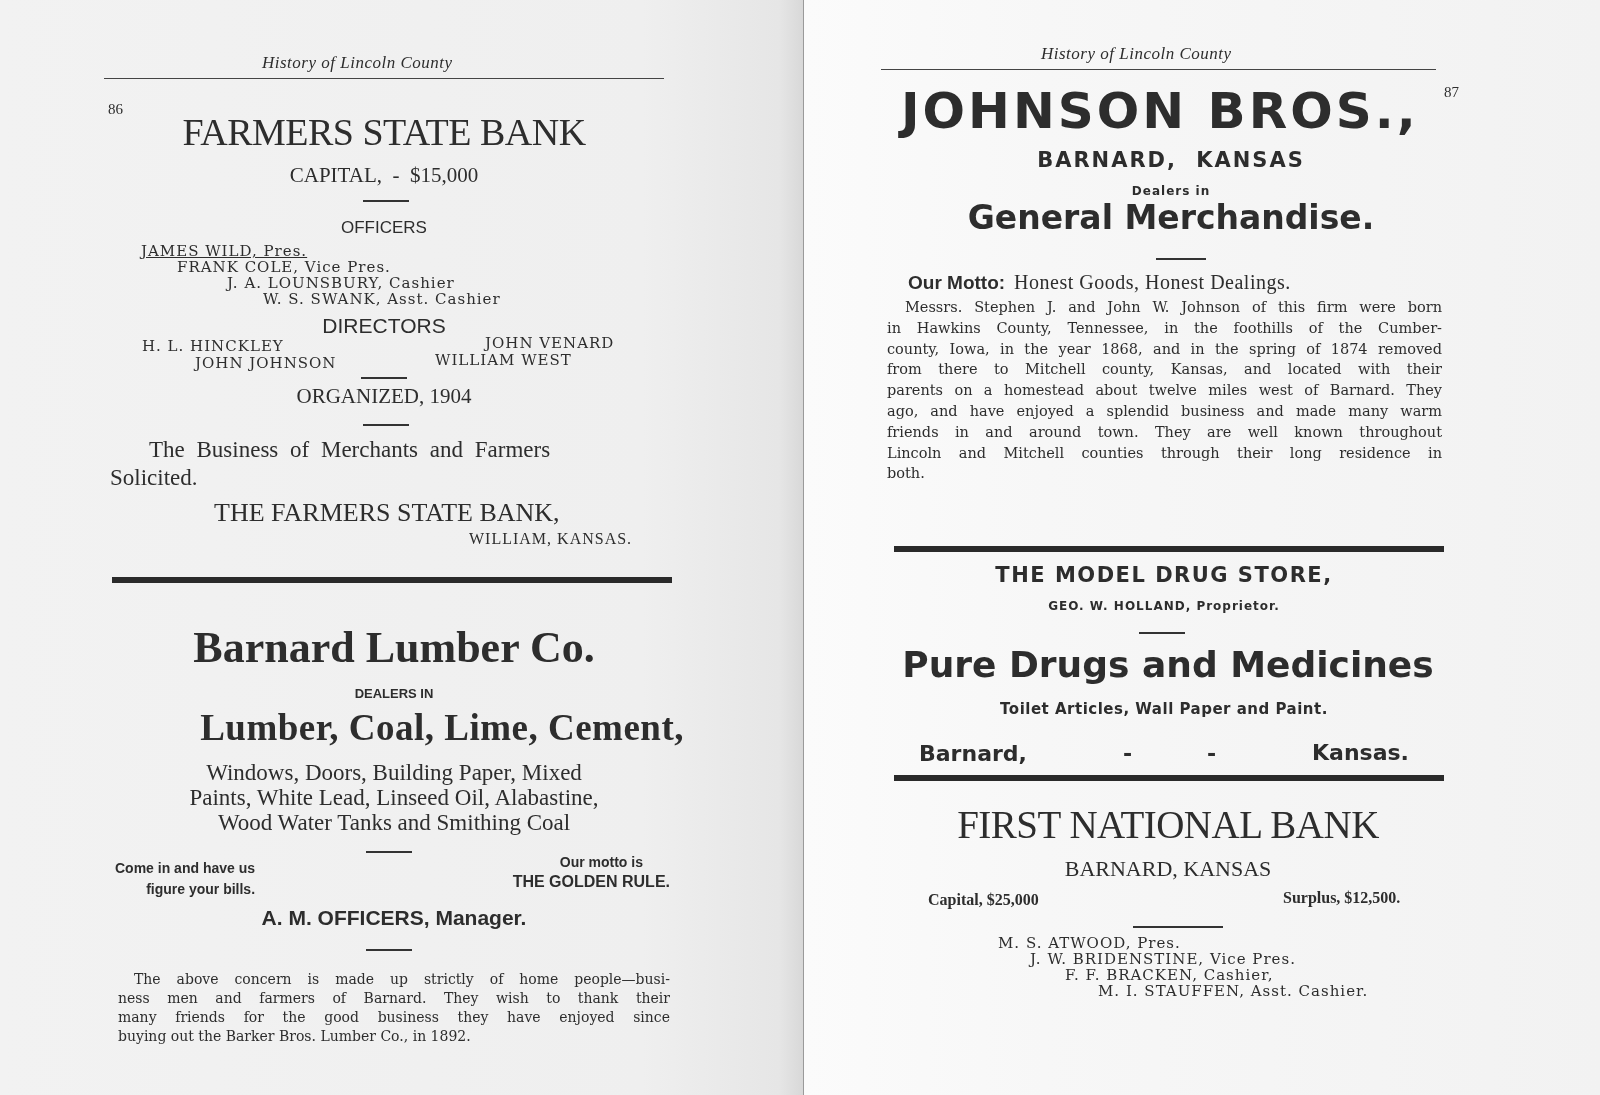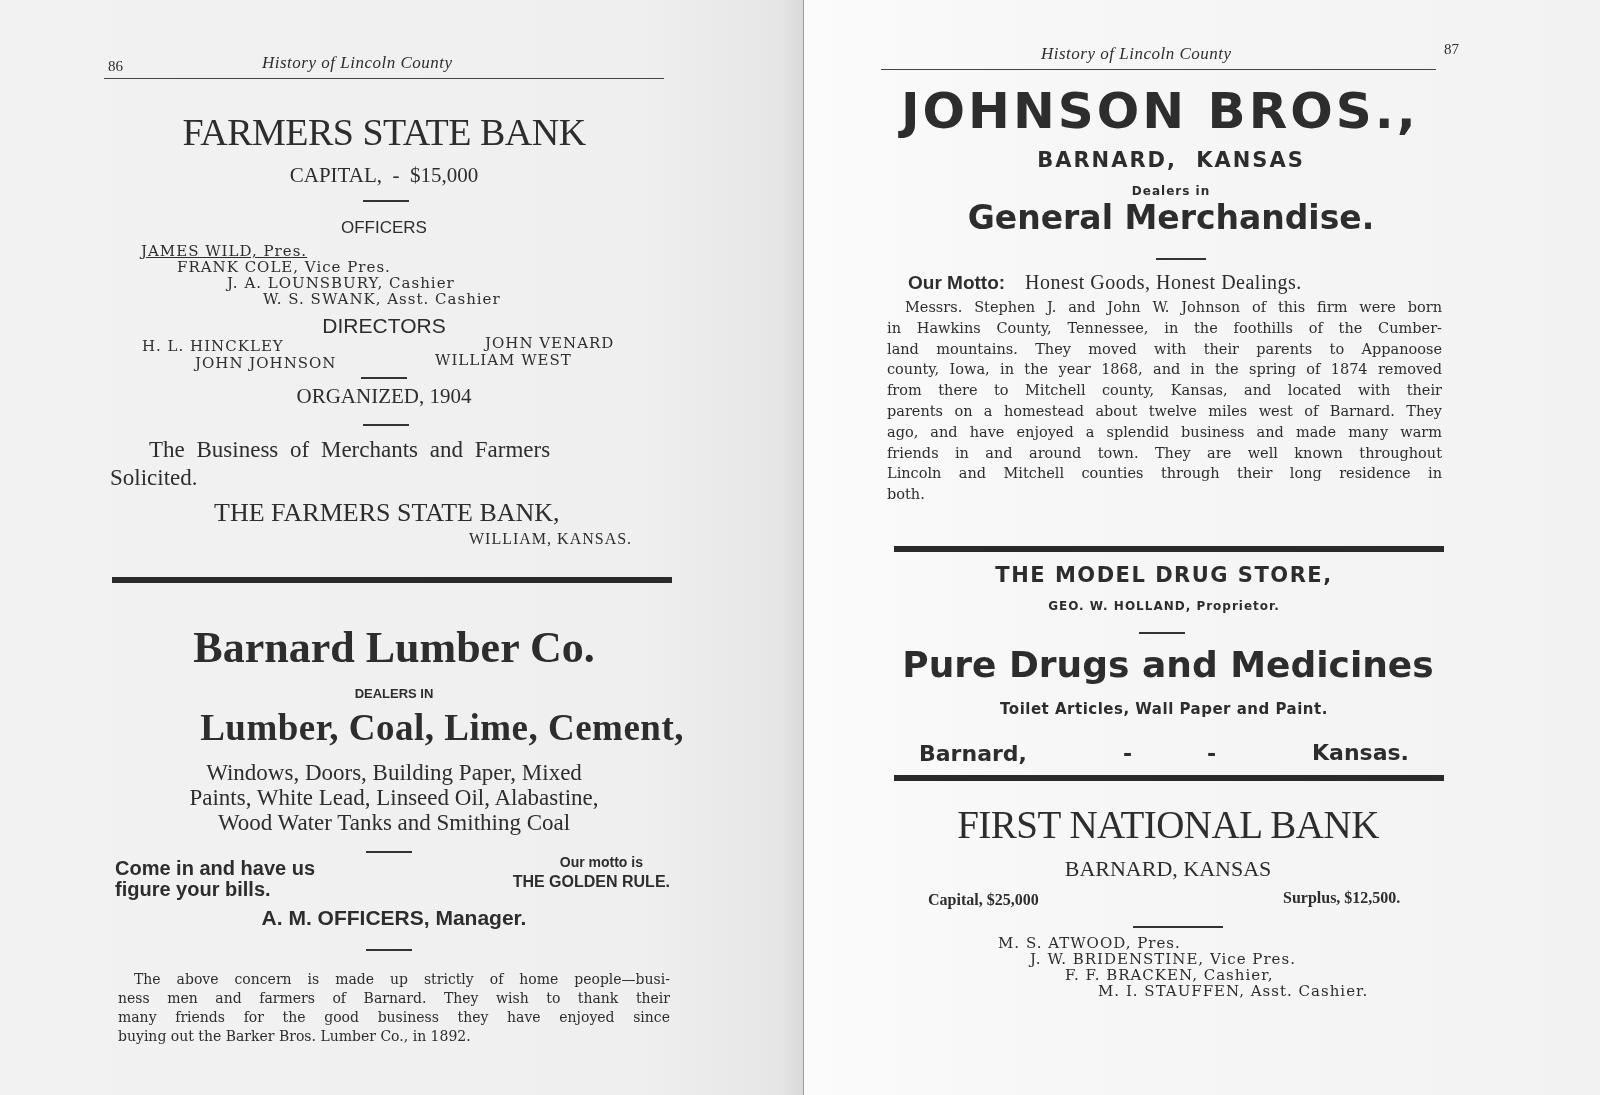--- a/index.html
+++ b/index.html
@@ -3,21 +3,21 @@
 <meta charset="utf-8">
 <style>
   html, body { margin:0; padding:0; }
   body { width:1600px; height:1095px; position:relative; overflow:hidden; background:#f0f0f0; color:#2d2d2d; font-family:"Liberation Serif", serif; }
   .page { position:absolute; top:0; height:1095px; }
   .page-left { left:0; width:803px; background:linear-gradient(90deg,#f2f2f2 0%,#efefef 80%,#e6e6e6 97%,#d8d8d8 100%); }
   .page-right { left:803px; width:797px; background:linear-gradient(90deg,#fbfbfb 0%,#f7f7f7 30%,#f2f2f2 100%); border-left:1px solid #9a9a9a; }
   .abs { position:absolute; }
   .center { text-align:center; }
   .runhead { font-style:italic; font-size:17px; letter-spacing:0.5px; }
-  .pnum { font-size:15px; }
+  .pnum { font-size:15px;margin-top:43px; }
   .hrule { position:absolute; height:1px; background:#444; }
   .short-rule { position:absolute; height:2px; background:#333; width:46px; }
   .thick-rule { position:absolute; height:6px; background:#2a2a2a; }
   .serif-cap { font-family:"Liberation Serif", serif; }
   .sans-b { font-family:"Liberation Sans", sans-serif; font-weight:bold; }
   .mono-ish { font-family:"DejaVu Serif", serif; }
   .heavy { font-family:"DejaVu Sans", sans-serif; font-weight:bold; }
 </style>
 </head>
 <body>
@@ -53,21 +53,21 @@
   <div class="thick-rule" style="left:112px;top:577px;width:560px;"></div>
 
   <section>
     <div class="abs center serif-cap" style="left:104px;width:580px;top:622px;font-size:44px;font-weight:bold;">Barnard Lumber Co.</div>
     <div class="abs center sans-b" style="left:104px;width:580px;top:686px;font-size:13px;">DEALERS IN</div>
     <div class="abs center serif-cap" style="left:104px;width:580px;top:706px;font-size:37px;font-weight:bold;letter-spacing:0.5px;text-align:right;">Lumber, Coal, Lime, Cement,</div>
     <div class="abs center serif-cap" style="left:104px;width:580px;top:760px;font-size:23px;">Windows, Doors, Building Paper, Mixed</div>
     <div class="abs center serif-cap" style="left:104px;width:580px;top:785px;font-size:23px;">Paints, White Lead, Linseed Oil, Alabastine,</div>
     <div class="abs center serif-cap" style="left:104px;width:580px;top:810px;font-size:23px;">Wood Water Tanks and Smithing Coal</div>
     <div class="short-rule" style="left:366px;top:851px;"></div>
-    <div class="abs sans-b" style="left:115px;top:858px;font-size:20px;line-height:21px;">
+    <div class="abs sans-b" style="left:115px;top:858px;font-size:14px;line-height:21px;text-align:right;">
       <div>Come in and have us</div>
       <div>figure your bills.</div>
     </div>
     <div class="abs sans-b" style="right:calc(803px - 670px);top:852px;font-size:14px;line-height:20px;text-align:right;">
       <div style="padding-right:27px;">Our motto is</div>
       <div style="font-size:16px;">THE GOLDEN RULE.</div>
     </div>
     <div class="abs center sans-b" style="left:104px;width:580px;top:906px;font-size:21px;">A. M. OFFICERS, Manager.</div>
     <div class="short-rule" style="left:366px;top:949px;"></div>
     <div class="abs mono-ish" style="left:118px;top:970px;width:552px;font-size:14px;line-height:19px;">
@@ -85,26 +85,25 @@
   <div class="hrule" style="left:77px;top:69px;width:555px;"></div>
 
   <section>
     <div class="abs heavy" style="left:97px;top:82px;font-size:50px;letter-spacing:3px;">JOHNSON BROS.,</div>
     <div class="abs center heavy" style="left:77px;width:580px;top:148px;font-size:21px;letter-spacing:2px;word-spacing:10px;">BARNARD, KANSAS</div>
     <div class="abs center heavy" style="left:77px;width:580px;top:184px;font-size:12px;letter-spacing:1px;">Dealers in</div>
     <div class="abs center heavy" style="left:77px;width:580px;top:198px;font-size:33px;">General Merchandise.</div>
     <div class="short-rule" style="left:352px;top:258px;width:50px;"></div>
     <div class="abs" style="left:104px;top:271px;font-size:20px;">
       <span class="sans-b" style="font-size:19px;">Our Motto:</span>
-      <span class="serif-cap" style="margin-left:15px;letter-spacing:0.5px;">Honest Goods, Honest Dealings.</span>
+      <span class="serif-cap" style="margin-left:4px;letter-spacing:0.5px;">Honest Goods, Honest Dealings.</span>
     </div>
     <div class="abs mono-ish" style="left:83px;top:297px;width:555px;font-size:14.5px;line-height:20.8px;">
       <div style="text-indent:18px;text-align:justify;text-align-last:justify;">Messrs. Stephen J. and John W. Johnson of this firm were born</div>
       <div style="text-align:justify;text-align-last:justify;">in Hawkins County, Tennessee, in the foothills of the Cumber-</div>
-      <div style="text-align:justify;text-align-last:justify;">land mountains.  They moved with their parents to Appanoose</div>
       <div style="text-align:justify;text-align-last:justify;">county, Iowa, in the year 1868, and in the spring of 1874 removed</div>
       <div style="text-align:justify;text-align-last:justify;">from there to Mitchell county, Kansas, and located with their</div>
       <div style="text-align:justify;text-align-last:justify;">parents on a homestead about twelve miles west of Barnard. They</div>
       <div style="text-align:justify;text-align-last:justify;">ago, and have enjoyed a splendid business and made many warm</div>
       <div style="text-align:justify;text-align-last:justify;">friends in and around town.  They are well known throughout</div>
       <div style="text-align:justify;text-align-last:justify;">Lincoln and Mitchell counties through their long residence in</div>
       <div>both.</div>
     </div>
   </section>
 

